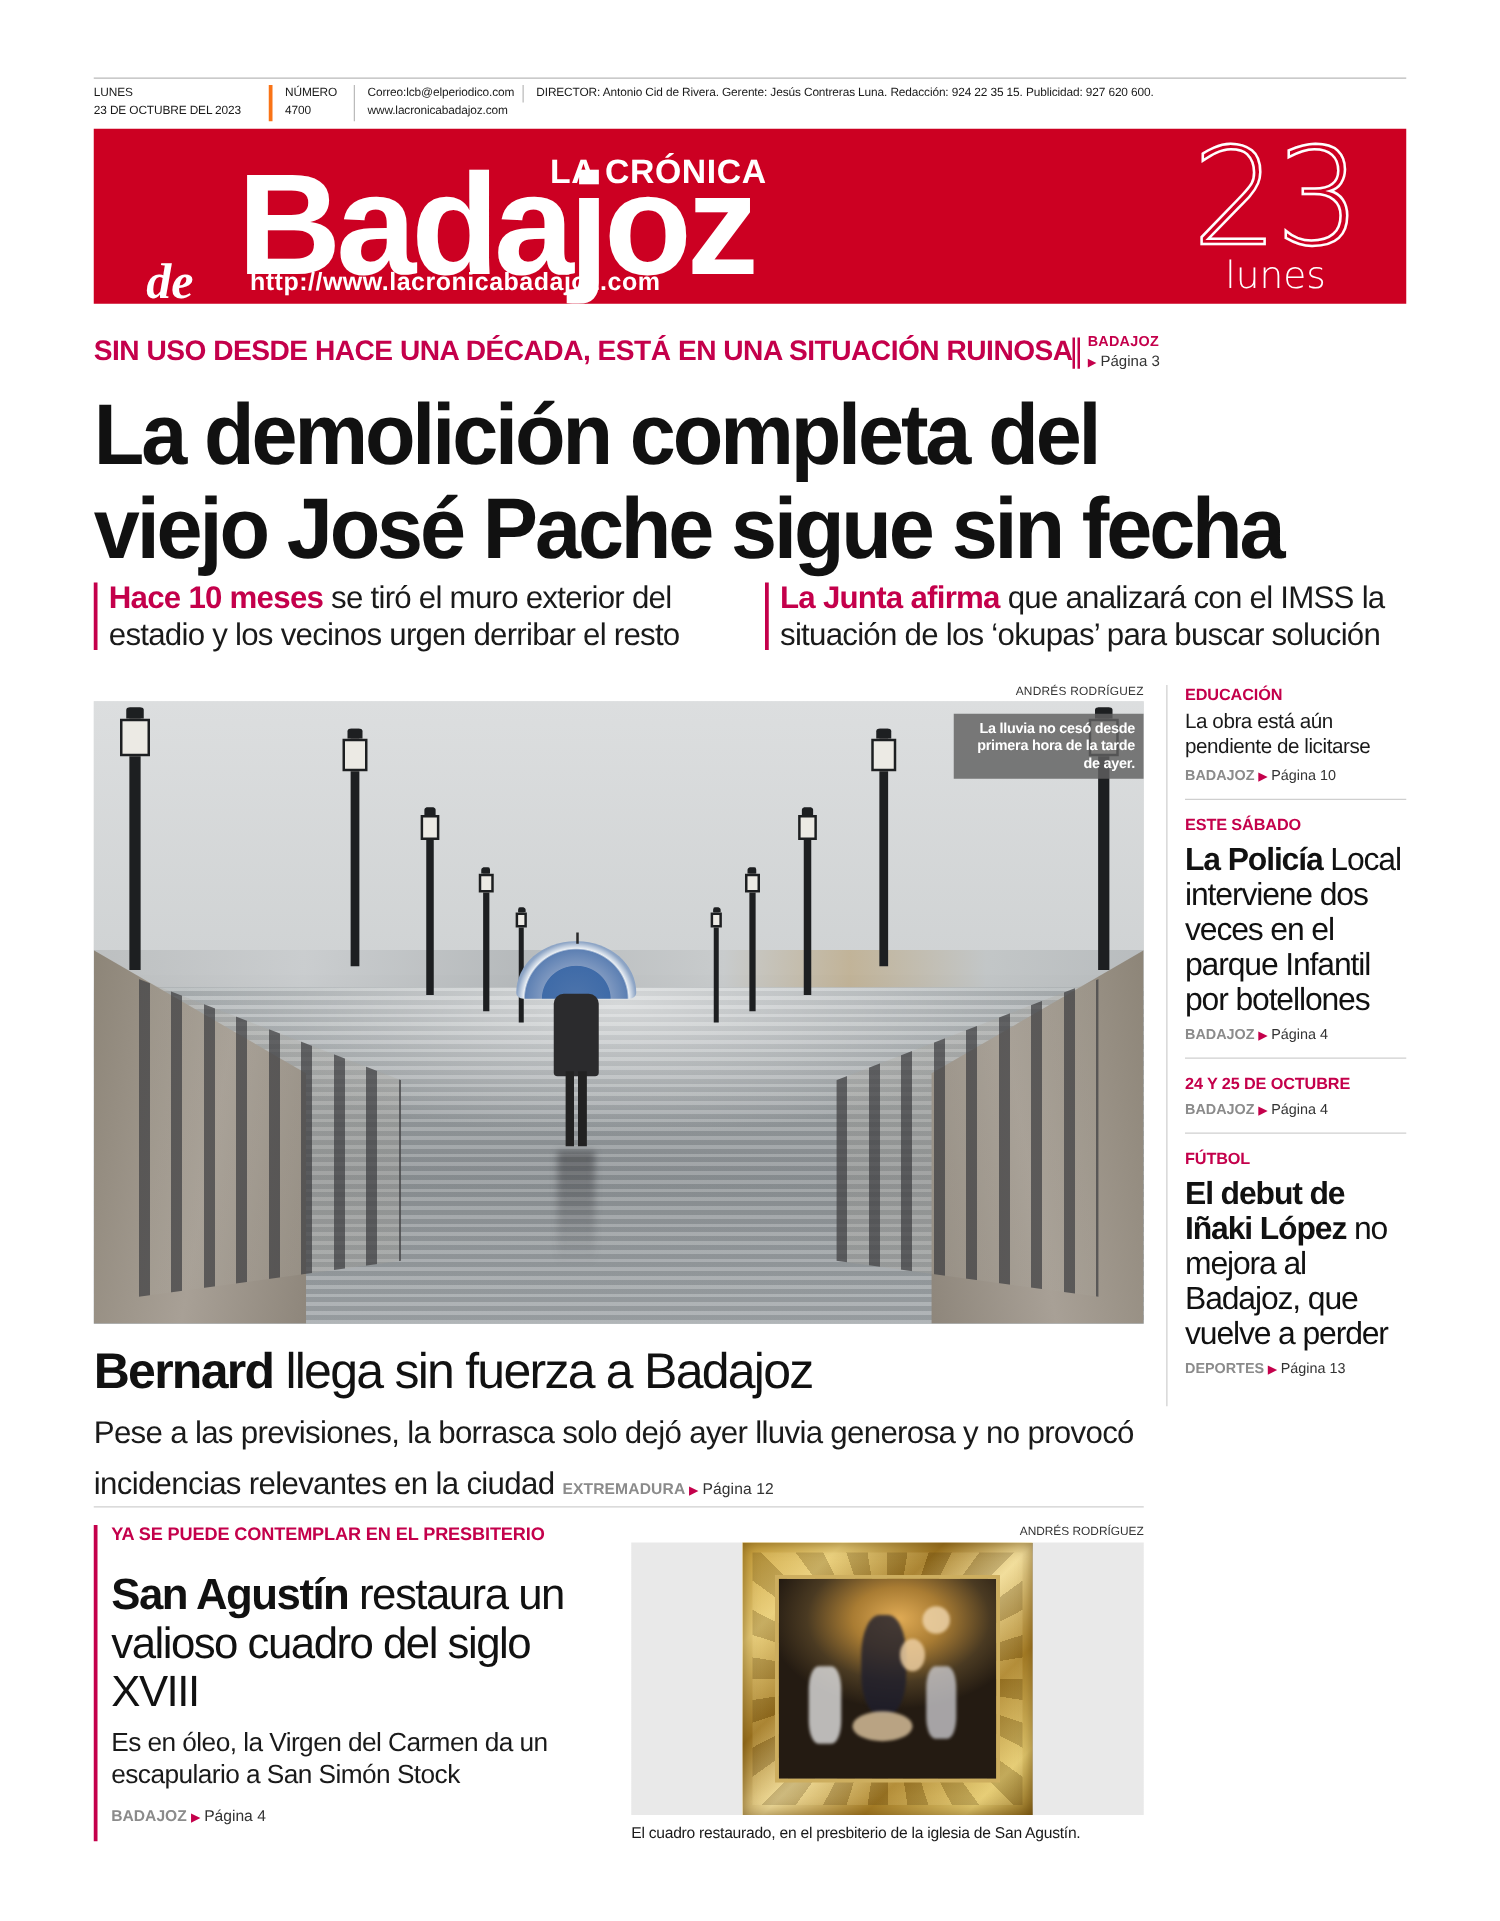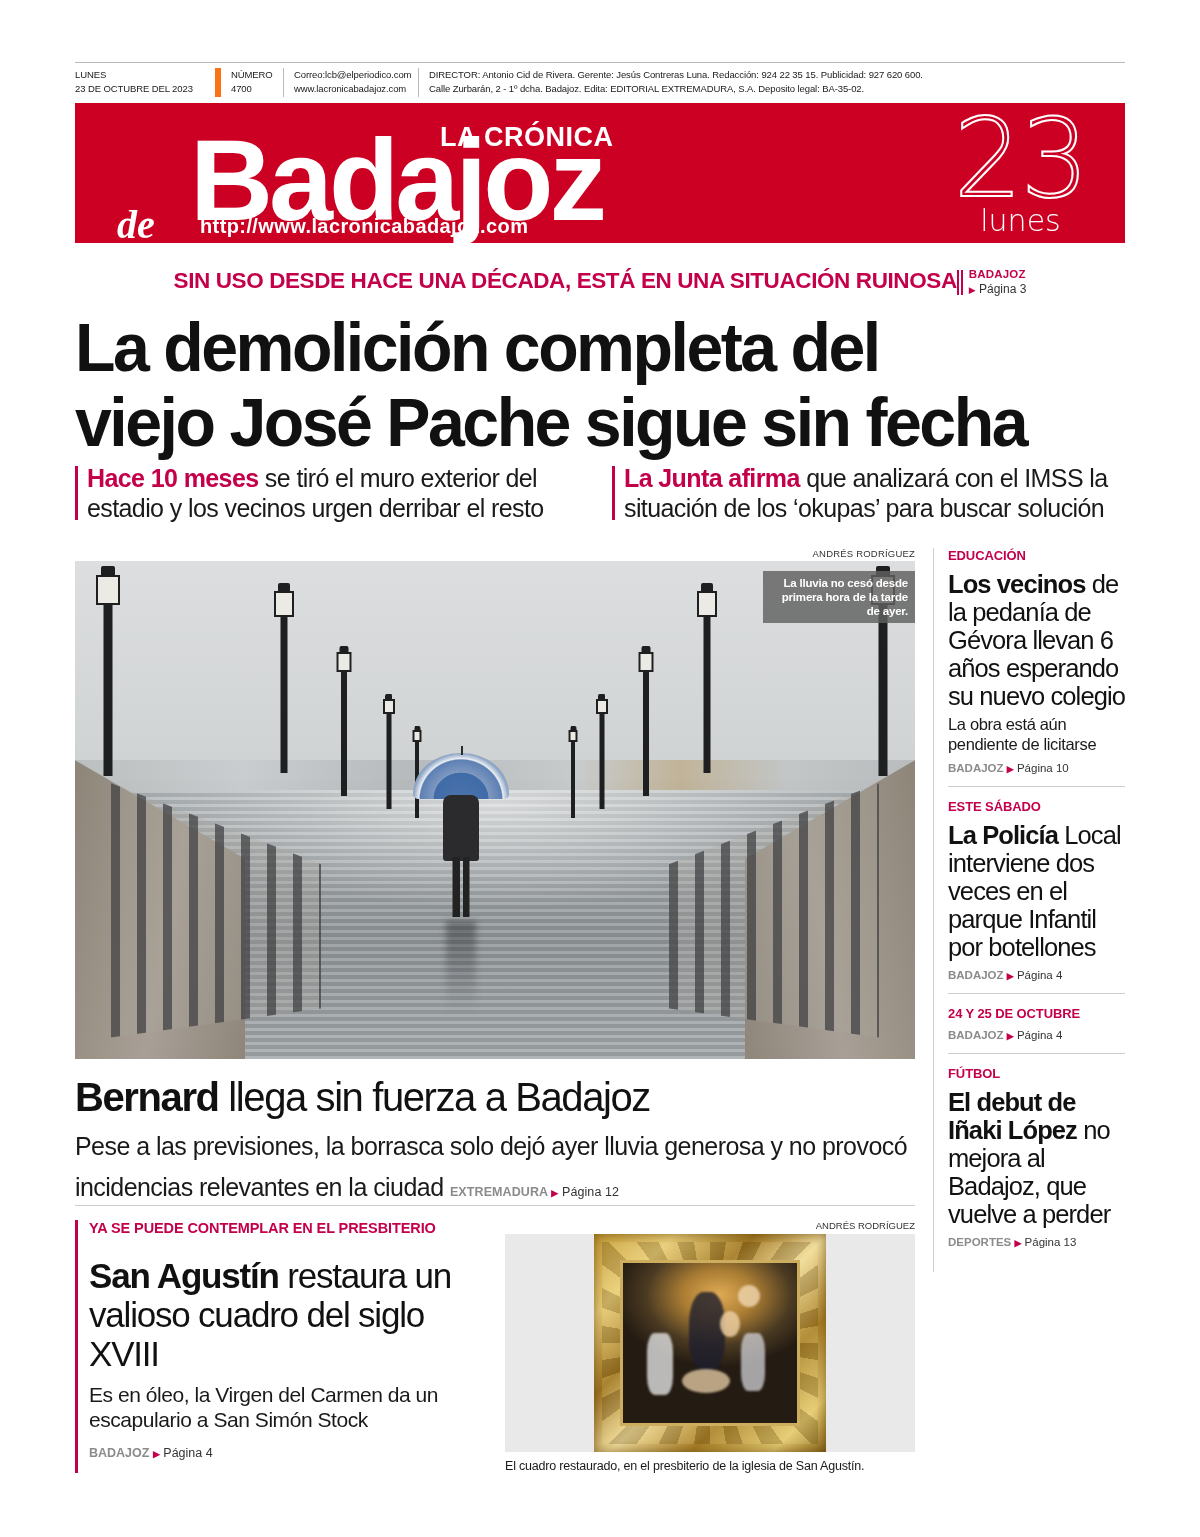--- a/index.html
+++ b/index.html
@@ -14,21 +14,21 @@
 
   
   .infobar {
     position: absolute; left: 75px; top: 62px; width: 1050px; height: 38px;
     display: flex; align-items: flex-start;
     border-top: 1px solid #b9b9b9;
     padding-top: 5px;
   }
   .ib-cell { padding: 0 10px; line-height: 1.5; }
   .ib-cell.first { padding-left: 0; width: 140px; }
-  .ib-cell.num { width: 68px; border-left: 6px solid #f97316; }
+  .ib-cell.num { width: 68px; border-left: 3px solid #f97316; }
   .ib-cell.mail { width: 135px; border-left: 1px solid #bbb; }
   .ib-cell.dir { flex: 1; border-left: 1px solid #bbb; }
   .ib-line { font-size: 9.5px; color: #1a1a1a; white-space: nowrap; letter-spacing: -0.1px; }
 
   
   .masthead {
     position: absolute; left: 75px; top: 103px; width: 1050px; height: 140px;
     background: #cc0022; overflow: hidden;
   }
   .logo-wrap { position: absolute; left: 20px; top: 0; width: 700px; height: 140px; margin-top: 10px; }
@@ -60,21 +60,21 @@
     font-family: "DejaVu Sans", sans-serif;
   }
   .datebox .dow {
     font-size: 30px; color: #fff; font-weight: 300; margin-top: -8px;
     font-family: "DejaVu Sans", sans-serif;
   }
 
   
   .kicker-row {
     position: absolute; left: 75px; top: 268px; width: 1050px;
-    display: flex; align-items: flex-start; justify-content: center;
+    display: flex; align-items: flex-start; justify-content: flex-start;
   }
   .kicker {
     font-size: 22.5px; font-weight: bold; color: #c4004b;
     letter-spacing: -0.4px; white-space: nowrap;
     font-family: "Liberation Sans", sans-serif;
   }
   .refblock { display: flex; align-items: flex-start; gap: 6px; }
   .bars { display: flex; gap: 2px; padding-top: 2px; }
   .bars i { display: block; width: 2px; height: 25px; background: #c4004b; }
   .ref-cat { font-size: 11.5px; font-weight: bold; color: #c4004b; letter-spacing: 0.2px; }
@@ -244,21 +244,20 @@
     <div class="ib-cell num">
       <div class="ib-line">NÚMERO</div>
       <div class="ib-line">4700</div>
     </div>
     <div class="ib-cell mail">
       <div class="ib-line">Correo:lcb@elperiodico.com</div>
       <div class="ib-line">www.lacronicabadajoz.com</div>
     </div>
     <div class="ib-cell dir">
       <div class="ib-line">DIRECTOR: Antonio Cid de Rivera. Gerente: Jesús Contreras Luna. Redacción: 924 22 35 15. Publicidad: 927 620 600.</div>
-      <div class="ib-line">Calle Zurbarán, 2 - 1º dcha. Badajoz. Edita: EDITORIAL EXTREMADURA, S.A. Deposito legal: BA-35-02.</div>
     </div>
   </div>
 
   <div class="masthead">
     <div class="logo-wrap">
       <div class="lacronica">LA CRÓNICA</div>
       <div class="badajoz">Badajoz</div>
       <div class="de">de</div>
       <div class="url">http://www.lacronicabadajoz.com</div>
     </div>
@@ -425,21 +424,20 @@
           </div>
           <div class="pcap">El cuadro restaurado, en el presbiterio de la iglesia de San Agustín.</div>
         </div>
       </div>
     </div>
 
     <div class="right-col">
 
       <div class="rail-item">
         <div class="rail-cat">EDUCACIÓN</div>
-        <div class="rail-head"><b>Los vecinos</b><span> de la pedanía de Gévora llevan 6 años esperando su nuevo colegio</span></div>
         <div class="rail-deck">La obra está aún pendiente de licitarse</div>
         <div class="rail-foot"><span>BADAJOZ</span> <span class="tri">▶</span> <span class="pg">Página 10</span></div>
       </div>
 
       <div class="rail-item">
         <div class="rail-cat">ESTE SÁBADO</div>
         <div class="rail-head"><b>La Policía</b><span> Local interviene dos veces en el parque Infantil por botellones</span></div>
         <div class="rail-foot"><span>BADAJOZ</span> <span class="tri">▶</span> <span class="pg">Página 4</span></div>
       </div>
 

